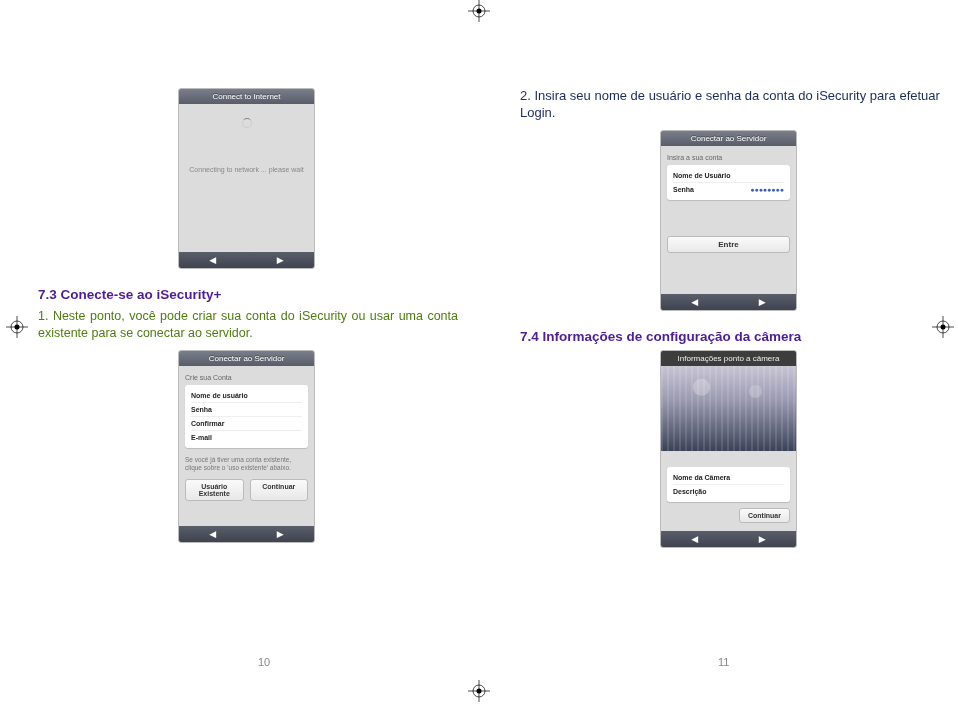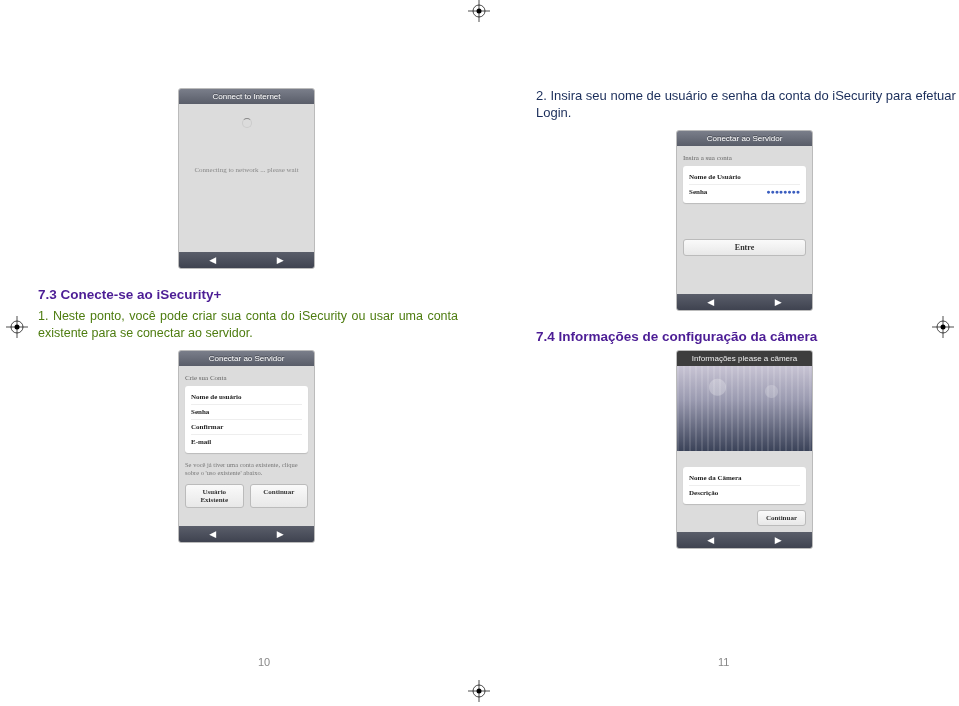--- a/index.html
+++ b/index.html
@@ -21,21 +21,21 @@
   .reg-mark.left { left: 6px; top: 316px; }
   .reg-mark.right { left: 932px; top: 316px; }
   .reg-mark.bottom { left: 468px; top: 680px; }
 
   .page-left, .page-right {
     position: absolute;
     top: 88px;
     width: 420px;
   }
   .page-left { left: 38px; }
-  .page-right { left: 536px; }
+  .page-right { left: 520px; }
 
   .step-text {
     font-size: 13px;
     color: #1a2d5a;
     margin-bottom: 8px;
     line-height: 1.3;
   }
   .section-title {
     font-size: 13.5px;
     color: #4c1d95;
@@ -65,21 +65,20 @@
     color: #fff;
     text-align: center;
     padding: 3px 16px;
     font-size: 8px;
     text-shadow: 0 -1px 0 rgba(0,0,0,.4);
   }
   .phone-body {
     background: #dcdcdc;
     padding: 6px;
     min-height: 130px;
-    font-family: Liberation Serif, serif;
   }
   .phone-body.tall { min-height: 148px; }
   .phone-nav {
     background: linear-gradient(#5a5e6a, #3f4350);
     display: flex;
     justify-content: space-around;
     padding: 3px 0;
   }
   .phone-nav span { color: #fff; font-size: 9px; }
 
@@ -306,21 +305,21 @@
     </div>
     <div class="phone-nav">
       <span>◀</span>
       <span>▶</span>
     </div>
   </div>
 
   <div class="section-title">7.4 Informações de configuração da câmera</div>
 
   <div class="phone">
-    <div class="cam-header-dark">Informações please a câmera</div>
+    <div class="cam-header-dark">Informações ponto a câmera</div>
     <div class="photo-area"></div>
     <div class="phone-body" style="min-height:80px">
       <div class="form-panel cam">
         <div class="form-row">
             <span class="lbl">Nome da Câmera</span>
           </div>
         <div class="form-row">
             <span class="lbl">Descrição</span>
           </div>
       </div>

